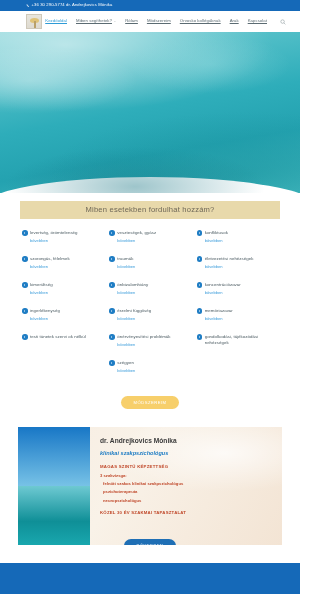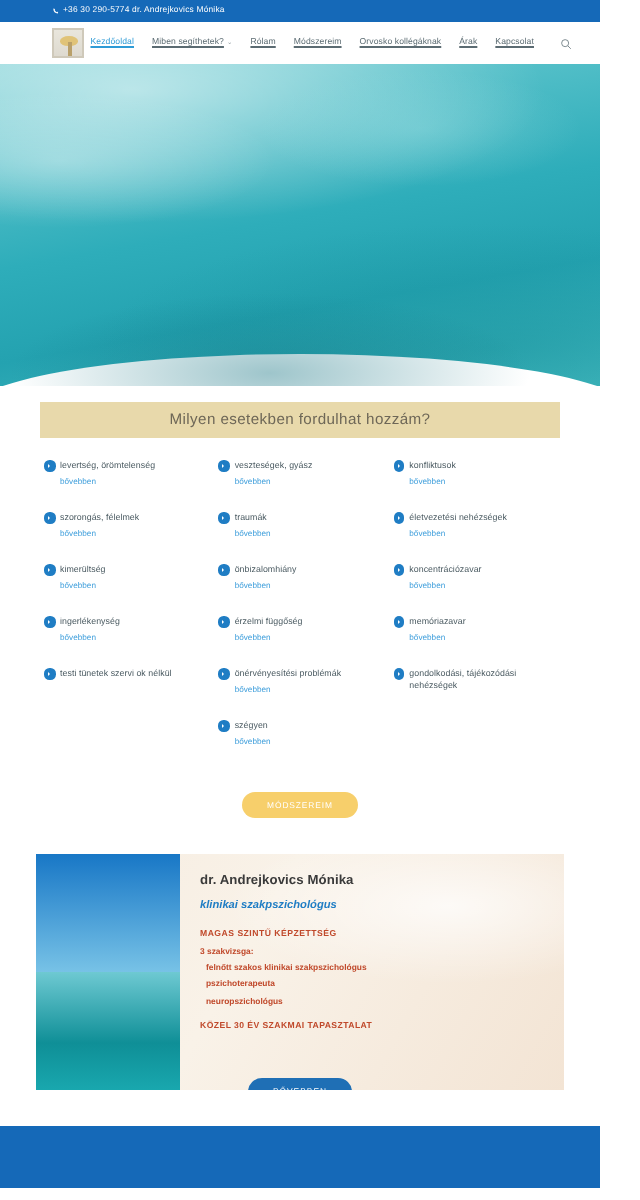--- a/index.html
+++ b/index.html
@@ -339,21 +339,21 @@
     </span>
   </div>
 </div>
 
 <div class="hero">
   <div class="hero-curve"></div>
 </div>
 
 <div class="services">
   <div class="section-title-band">
-    <span class="section-title">Milyen esetekben fordulhat hozzám?</span>
+    <span class="section-title">Miben esetekben fordulhat hozzám?</span>
   </div>
 
   <div class="grid">
 
     <div class="cell">
       <div class="item-head">
         <span class="bullet"></span>
         <span class="item-label">levertség, örömtelenség</span>
       </div>
       <div class="item-more">bővebben</div>

